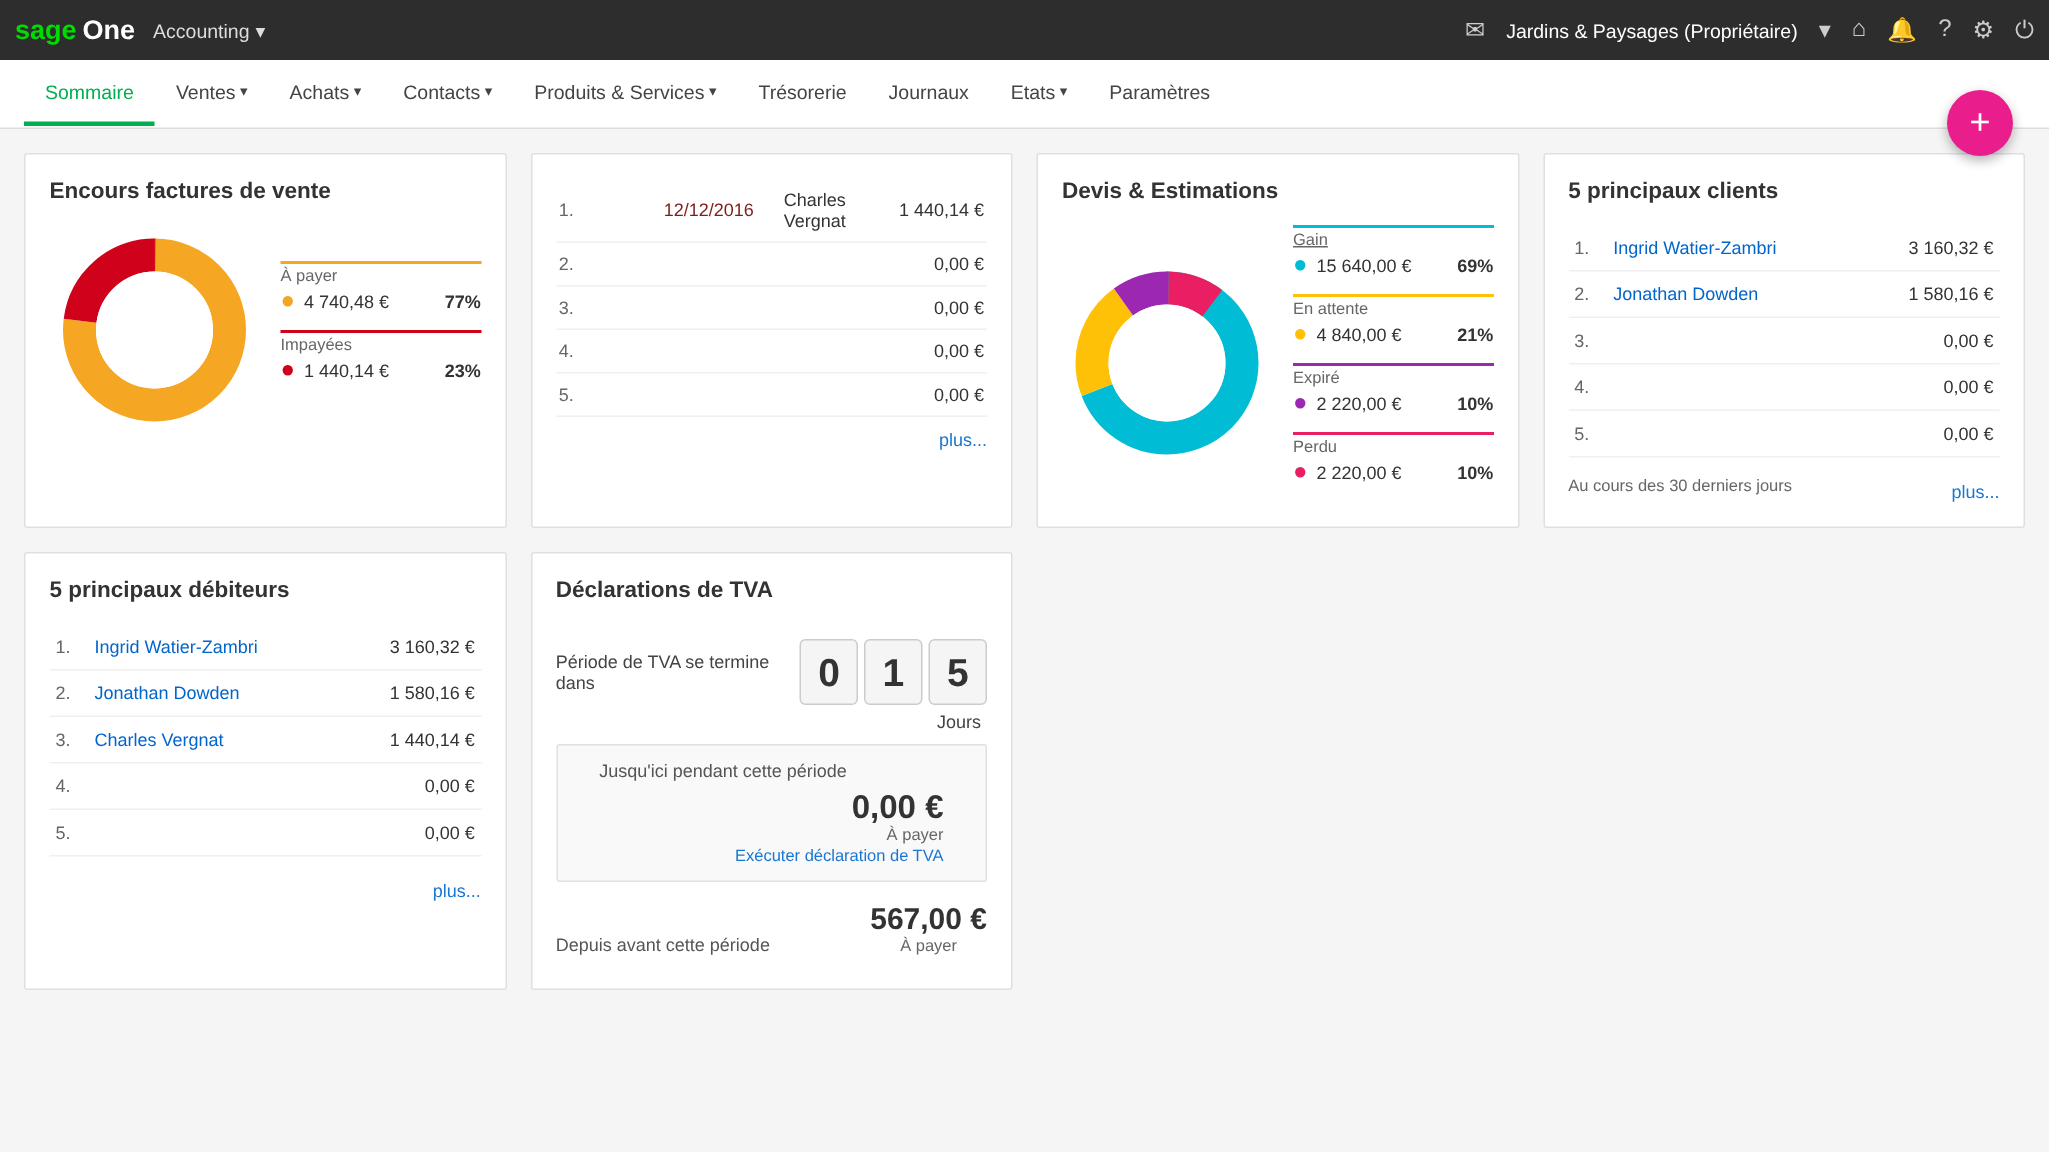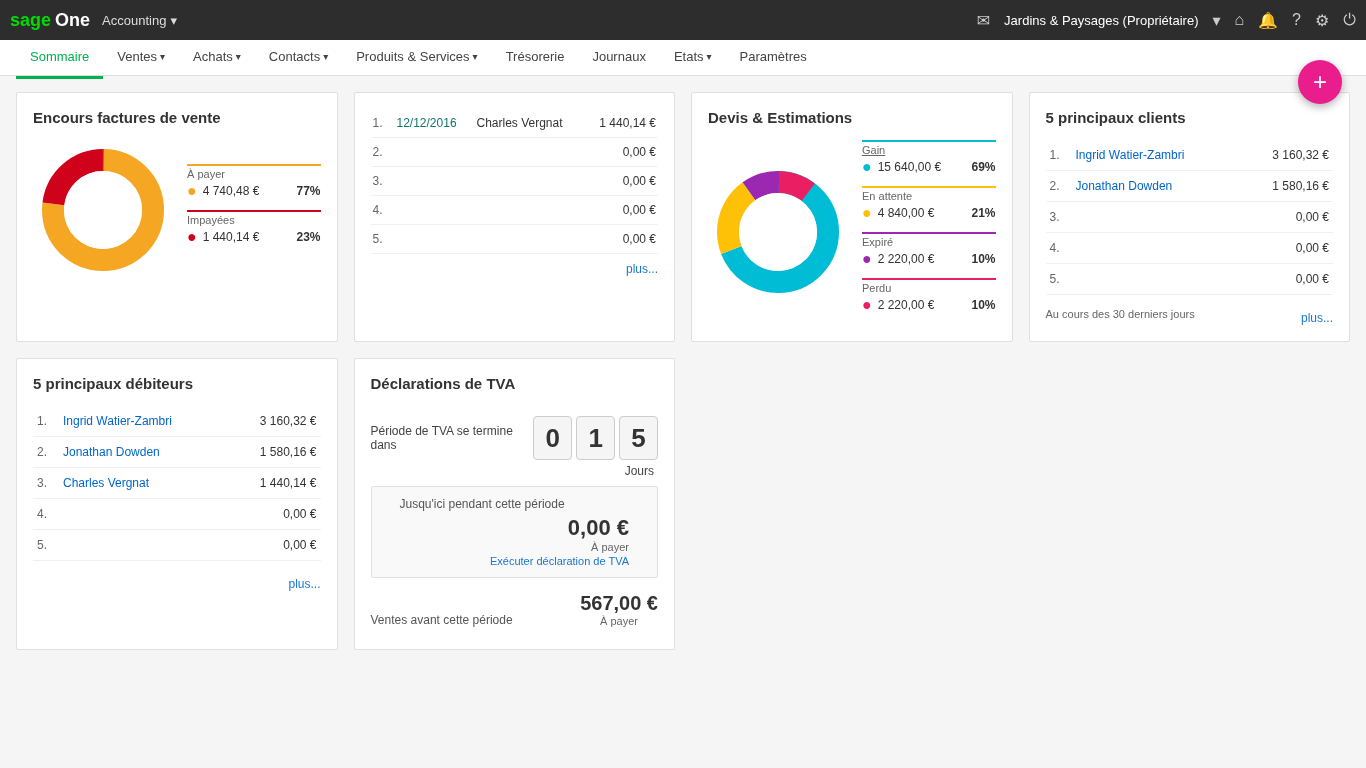--- a/index.html
+++ b/index.html
@@ -33,21 +33,21 @@
       color: #ccc;
       font-size: 13px;
     }
     .top-nav .company-name { color: #fff; cursor: pointer; }
     .top-nav .icon-btn { cursor: pointer; font-size: 16px; color: #ccc; }
 
     
     .second-nav {
       background: #fff;
       border-bottom: 1px solid #ddd;
-      height: 36px;
+      height: 46px;
       display: flex;
       align-items: center;
       padding: 0 16px;
       gap: 0;
     }
     .nav-item {
       padding: 0 14px;
       height: 42px;
       display: flex;
       align-items: center;
@@ -115,21 +115,21 @@
     
     .invoice-table { width: 100%; }
     .invoice-row {
       display: flex;
       align-items: center;
       border-bottom: 1px solid #f0f0f0;
       padding: 7px 2px;
       font-size: 12px;
     }
     .invoice-num { width: 24px; color: #666; }
-    .invoice-date { width: 80px; color: #0f766e; }
+    .invoice-date { width: 80px; color: #7f1d1d; margin-left: 46px; }
     .invoice-name { flex: 1; color: #333; }
     .invoice-amount { text-align: right; color: #333; }
     .plus-link { color: #1976d2; cursor: pointer; text-align: right; margin-top: 8px; font-size: 12px; }
 
     
     .list-table { width: 100%; }
     .list-row {
       display: flex;
       align-items: center;
       border-bottom: 1px solid #f0f0f0;
@@ -441,21 +441,21 @@
       <div class="countdown-digit">5</div>
     </div>
     <div class="tva-days">Jours</div>
     <div class="tva-period-box">
       <div class="tva-period-label">Jusqu'ici pendant cette période</div>
       <div class="tva-period-amount">0,00 €</div>
       <div class="tva-period-sublabel">À payer</div>
       <div class="tva-exec-link">Exécuter déclaration de TVA</div>
     </div>
     <div class="tva-depuis">
-      <span class="tva-depuis-label">Ventes avant cette période</span>
+      <span class="tva-depuis-label">Depuis avant cette période</span>
       <div class="tva-depuis-right">
         <div class="tva-depuis-amount">567,00 €</div>
         <div class="tva-depuis-sublabel">À payer</div>
       </div>
     </div>
   </div>
 
 </div>
 
 </body></html>

